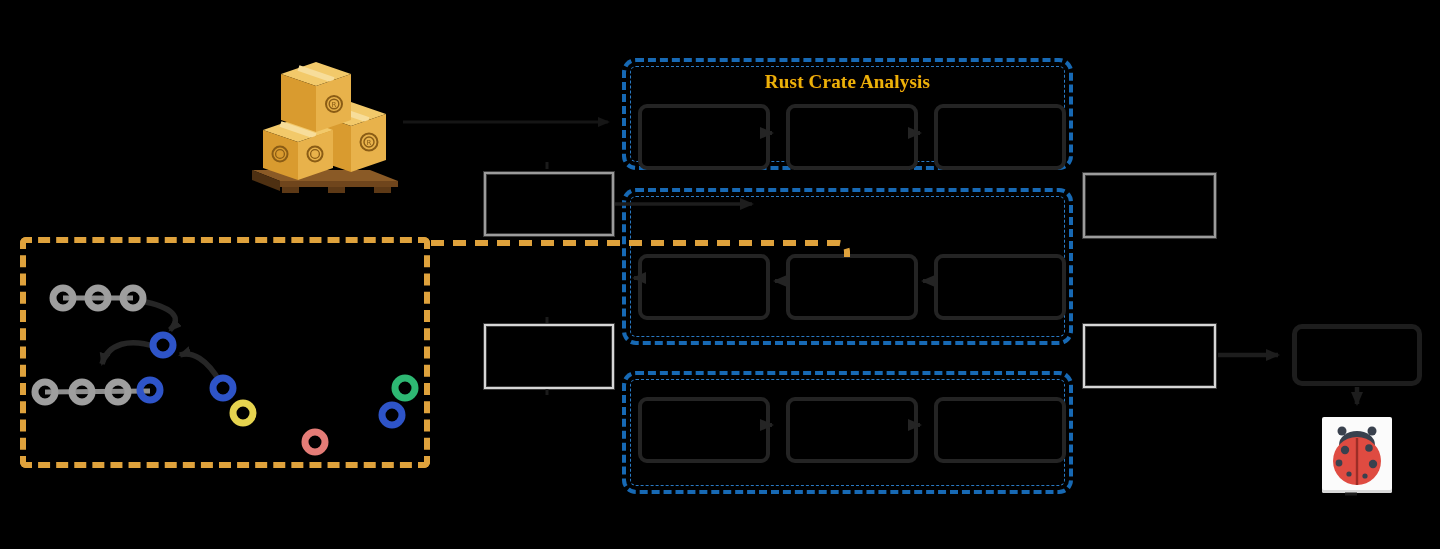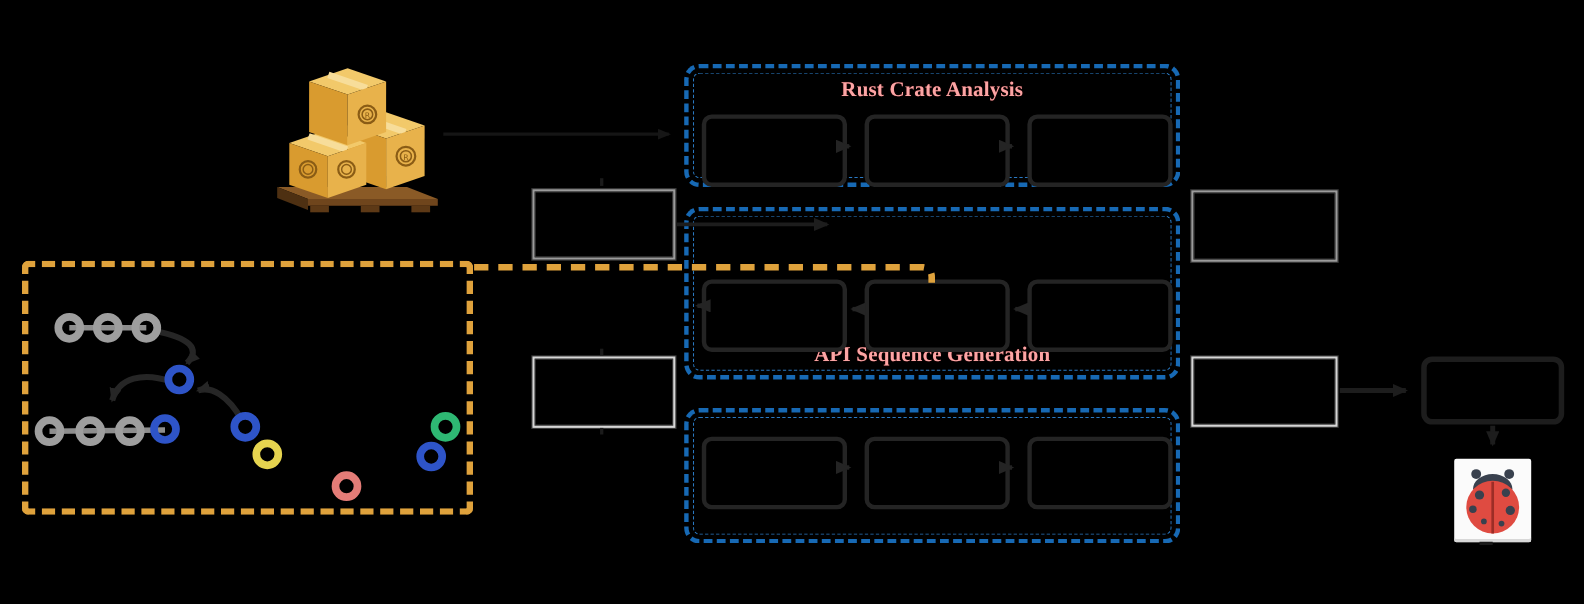--- a/index.html
+++ b/index.html
@@ -7,21 +7,21 @@
     position:relative;width:1440px;height:549px;background:#000;overflow:hidden;
     font-family:"Liberation Serif", serif;
   }
   
   .stage{
     position:absolute;border:4px dashed #1769b4;border-radius:14px;background:transparent;
     outline:1px dashed #2a79c2;outline-offset:-9px;box-sizing:border-box;
   }
   .stage-title{
     position:absolute;left:0;right:0;text-align:center;
-    color:#fca5a5;font-weight:700;font-size:19px;letter-spacing:.2px;
+    color:#eab308;font-weight:700;font-size:19px;letter-spacing:.2px;
     text-shadow:0 0 1px #5c0a0c;
   }
   .title-top{top:9px;}
   .title-bottom{bottom:7px;}
   
   .node{
     position:absolute;width:132px;height:66px;box-sizing:border-box;background:#000;
     border:4px solid #242424;border-radius:9px;
   }
   
@@ -97,21 +97,20 @@
   </svg>
 
   <div class="stage" style="left:622px;top:58px;width:451px;height:112px;">
     <span class="stage-title title-top">Rust Crate Analysis</span>
     <div class="node" style="left:12px;top:42px;"></div>
     <div class="node" style="left:160px;top:42px;"></div>
     <div class="node" style="left:308px;top:42px;"></div>
   </div>
 
   <div class="stage" style="left:622px;top:188px;width:451px;height:157px;">
-    <span class="stage-title title-bottom">API Sequence Generation</span>
     <div class="node" style="left:12px;top:62px;"></div>
     <div class="node" style="left:160px;top:62px;"></div>
     <div class="node" style="left:308px;top:62px;"></div>
   </div>
 
   <div class="stage" style="left:622px;top:371px;width:451px;height:123px;">
     <div class="node" style="left:12px;top:22px;"></div>
     <div class="node" style="left:160px;top:22px;"></div>
     <div class="node" style="left:308px;top:22px;"></div>
   </div>

